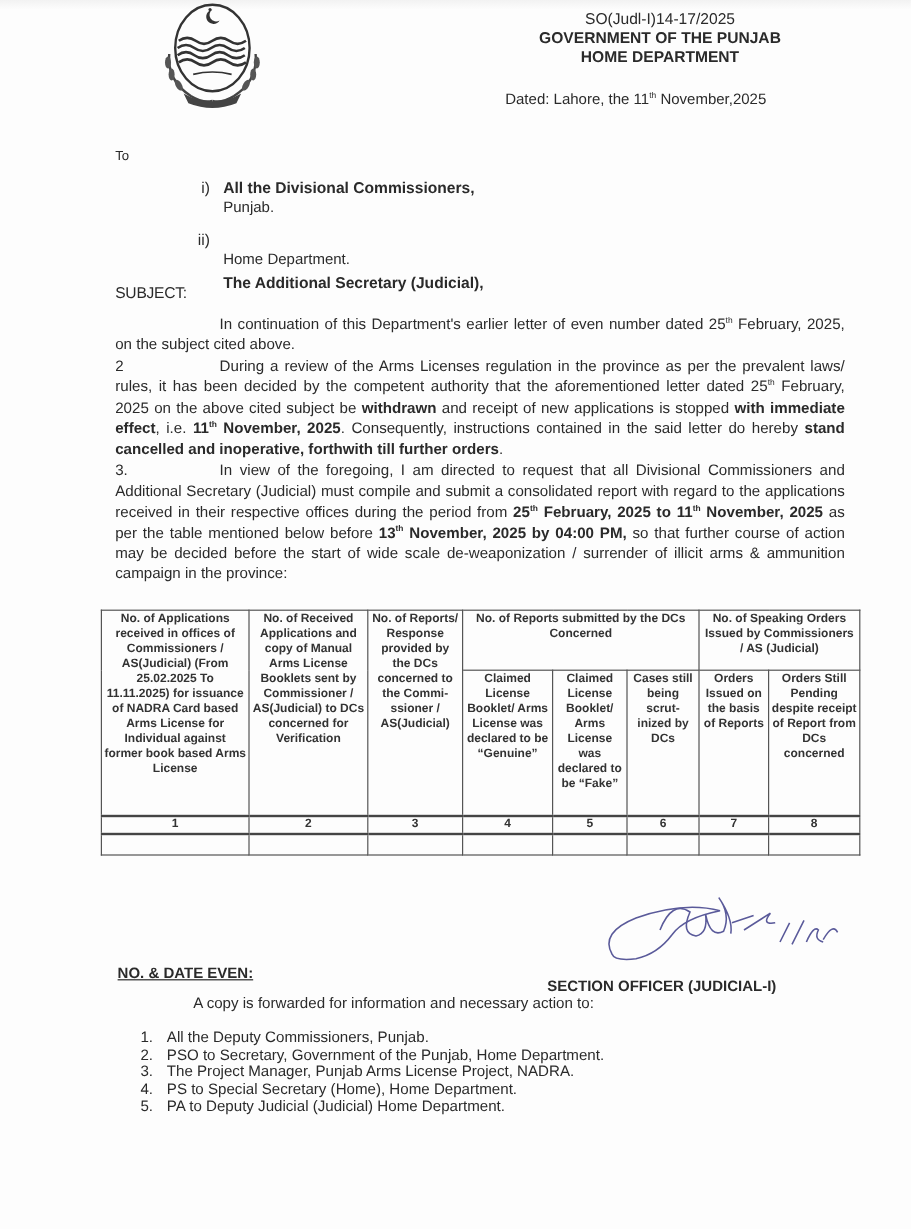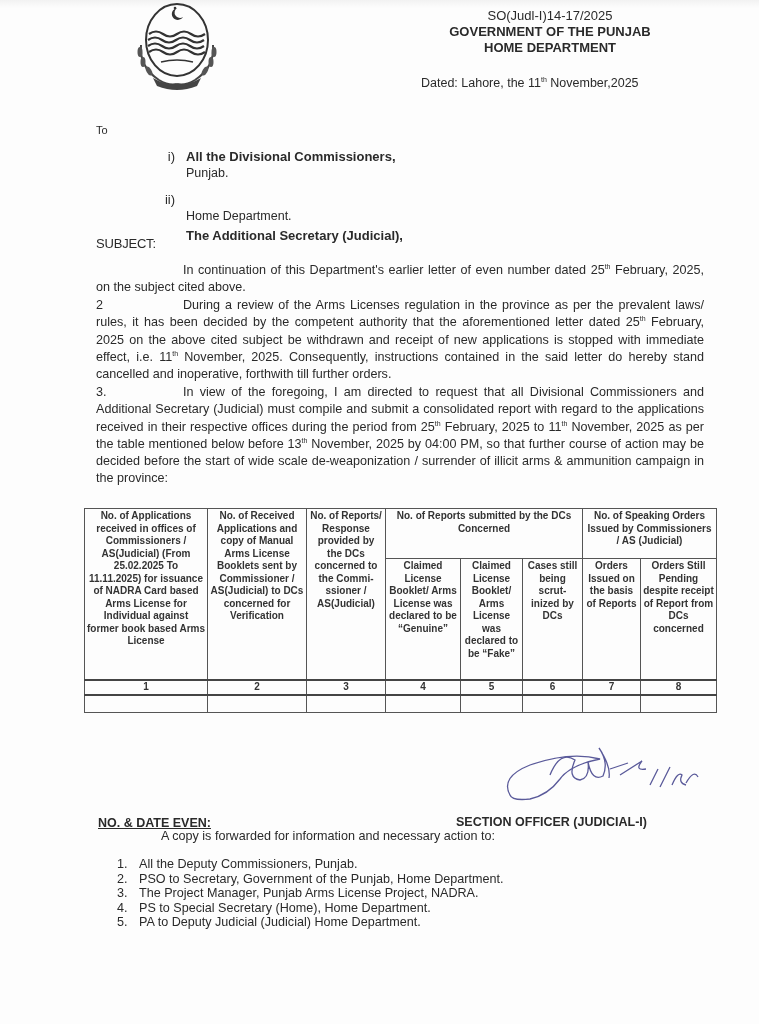--- a/index.html
+++ b/index.html
@@ -19,34 +19,34 @@
   .dept { top: 40px; font-size: 13px; font-weight: bold; }
   .dated { left: 421px; top: 76px; font-size: 12.5px; }
   sup { font-size: 7px; vertical-align: super; line-height: 0; }
   .to { left: 96px; top: 124px; font-size: 11px; text-align: right; }
   .addr-num { font-size: 13px; text-align: right; width: 30px; }
   .addr-bold { font-weight: bold; font-size: 13px; }
   .addr-sub { font-size: 12.5px; }
   .subject-lbl { left: 96px; top: 236px; font-size: 13px; letter-spacing: -0.2px; }
   .subject { left: 187px; top: 235px; font-size: 13.2px; font-weight: bold; text-decoration: underline; }
   .para { left: 96px; width: 608px; font-size: 12.6px; line-height: 17.3px; text-align: justify; }
-  .para b { font-weight: normal; }
+  .para b { font-weight: bold; }
   .indent { display: inline-block; width: 87px; }
   .num-lbl { display: inline-block; width: 87px; }
   table.grid {
     position: absolute; left: 84px; top: 508px; width: 632px;
     border-collapse: collapse; table-layout: fixed;
     font-size: 10px; font-weight: bold; color: #333; text-align: center; line-height: 12.5px;
   }
   table.grid td { border: 1px solid #555; vertical-align: top; padding: 1px 2px; }
   table.grid tr.nums td { height: 13px; vertical-align: middle; border-top: 2px solid #444; border-bottom: 2px solid #444; padding: 0; }
   table.grid tr.empty td { height: 14px; }
   .sig-area { left: 450px; top: 745px; width: 270px; height: 70px; }
   .so { left: 456px; top: 791px; font-size: 12.5px; font-weight: bold; margin-top: 24px; }
-  .nodate { left: 98px; top: 804px; font-size: 12.5px; font-weight: bold; text-decoration: underline; margin-top: 12px; }
+  .nodate { left: 98px; top: 804px; font-size: 12.5px; font-weight: bold; text-decoration: underline; }
   .fwd { left: 141px; top: 829px; font-size: 12.6px; margin-left: 20px; }
   .cc { left: 117px; top: 857px; font-size: 12.6px; line-height: 14.5px; }
   .cc .n { display: inline-block; width: 22px; }
 </style>
 </head>
 <body>
 
 <div class="page">
 
   <svg class="abs logo" viewBox="0 0 88 92">

